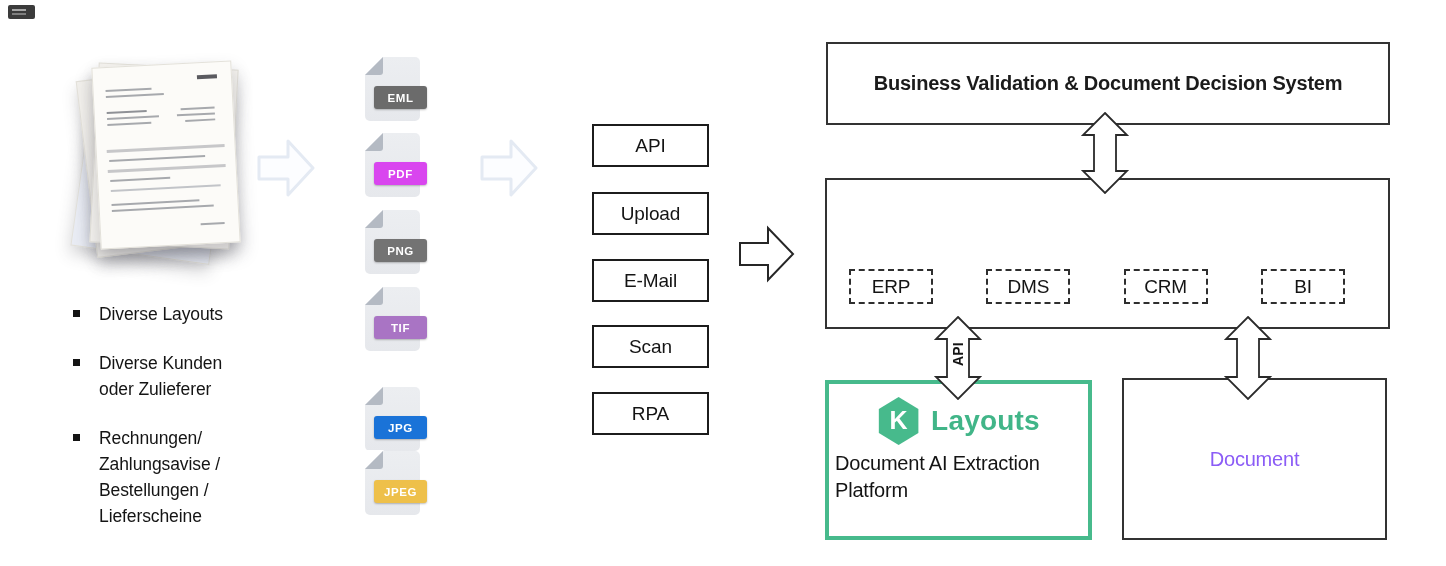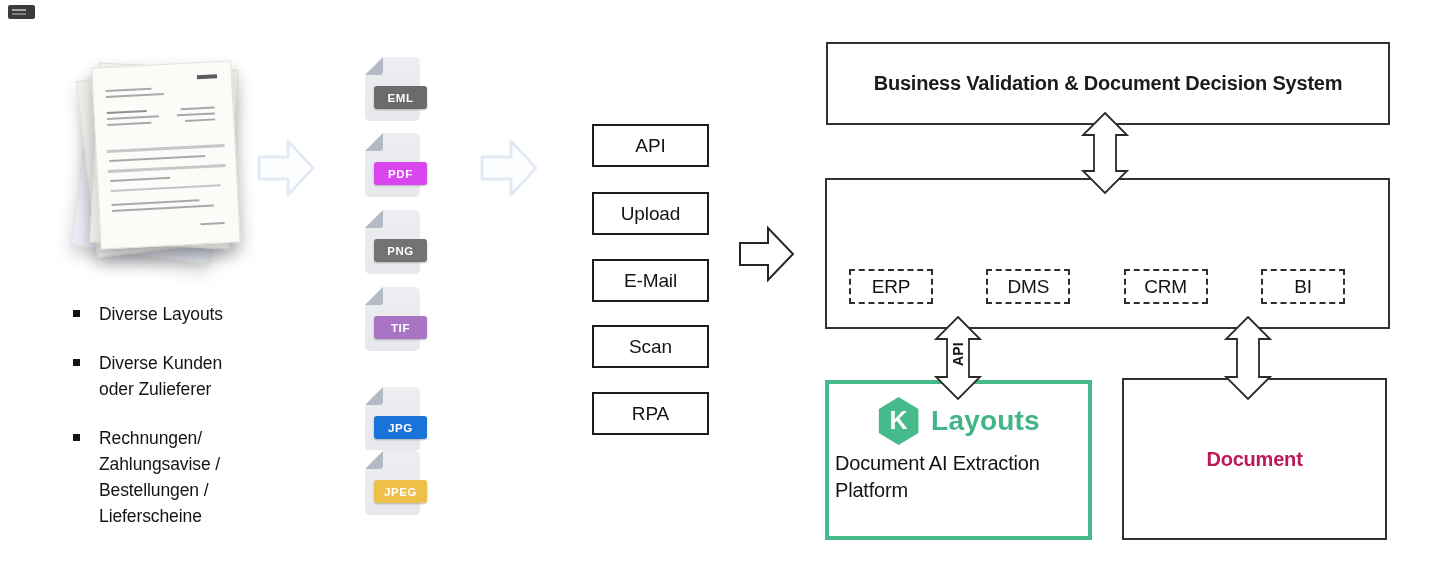--- a/index.html
+++ b/index.html
@@ -73,21 +73,21 @@
     display:flex; align-items:center; justify-content:center; gap:11px; }
   .kf-hex { width:43px; height:48px; background:#47ba8c;
     clip-path:polygon(50% 0%, 96% 25%, 96% 75%, 50% 100%, 4% 75%, 4% 25%);
     display:flex; align-items:center; justify-content:center; }
   .kf-hex span { color:#fff; font-size:25px; font-weight:700; transform:translateY(-1px); }
   .kf-wordmark { font-size:28px; font-weight:700; letter-spacing:0.2px; color:#41b588; }
   .kf-sub { position:absolute; left:6px; right:6px; top:66px; text-align:left;
     font-size:20px; line-height:27px; font-weight:500; letter-spacing:-0.2px; color:#141414; }
 
   .dms-box { left:1122px; top:378px; width:265px; height:162px; display:flex; align-items:center; justify-content:center; }
-  .dms-box .title { text-align:right; font-size:20px; line-height:28px; font-weight:700; letter-spacing:-0.2px; color:#be185d; }
+  .dms-box .title { text-align:right; font-size:20px; line-height:28px; font-weight:400; letter-spacing:-0.2px; color:#8b5cf6; }
 
   .api-label { position:absolute; left:942px; top:336px; width:32px; height:36px;
     display:flex; align-items:center; justify-content:center;
     font-size:14px; font-weight:600; letter-spacing:0.2px; color:#141414;
     transform:rotate(-90deg); z-index:6; }
 </style>
 </head>
 <body>
 
 <div id="canvas">

